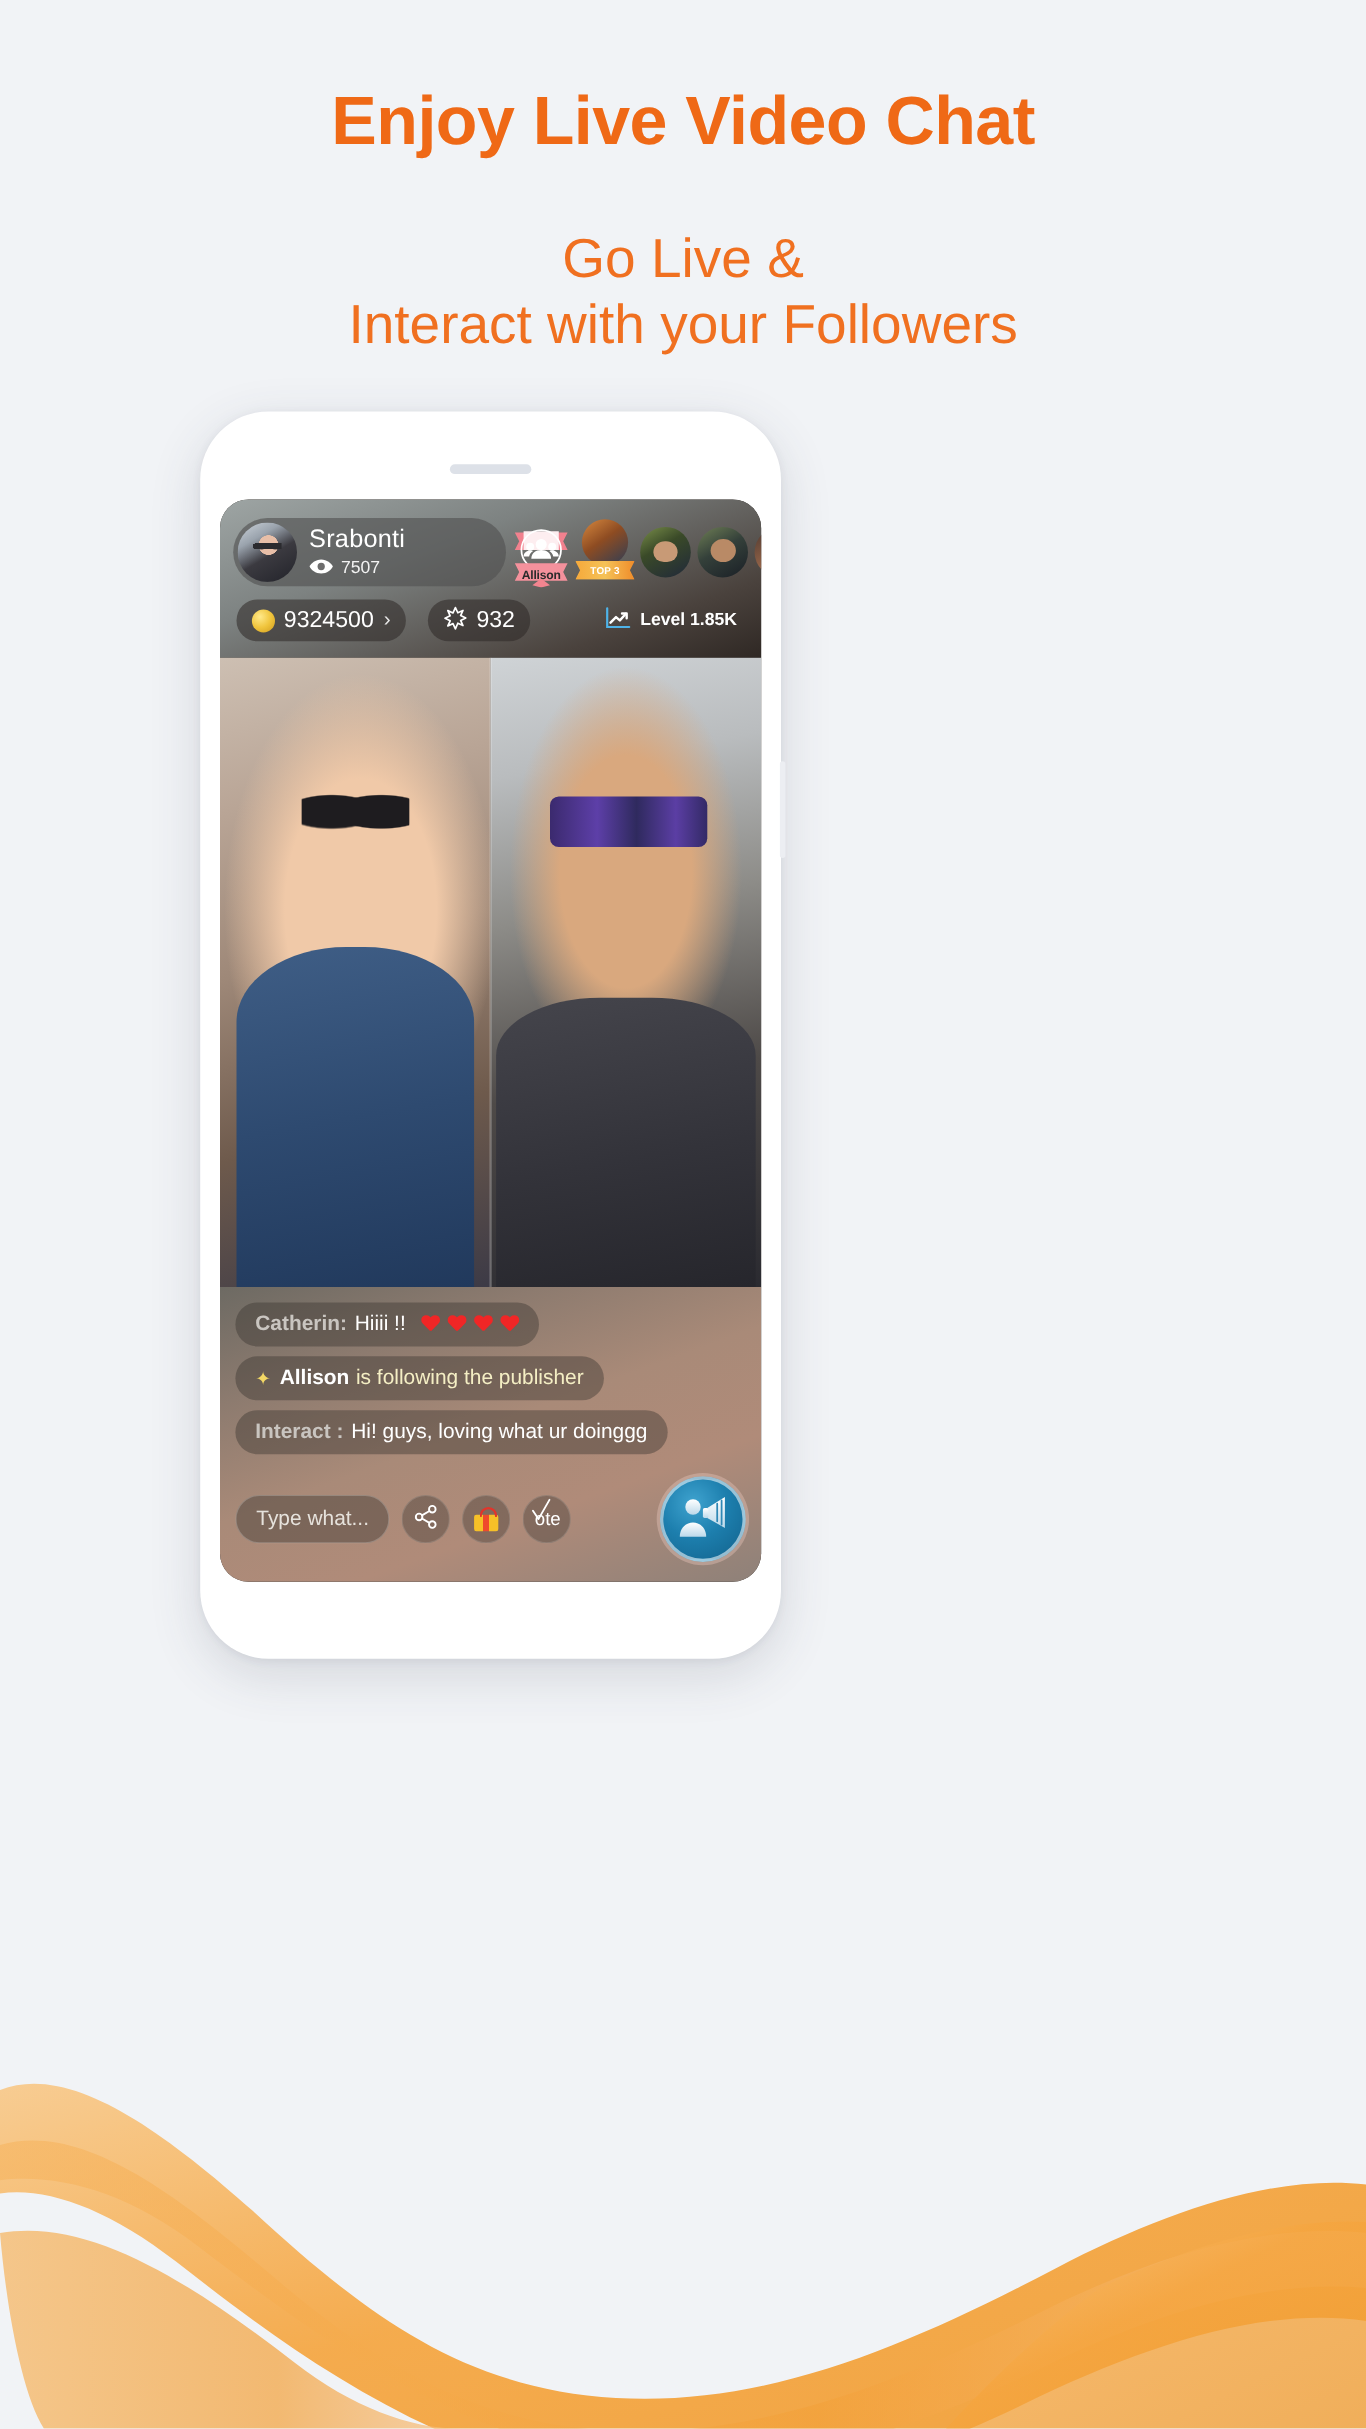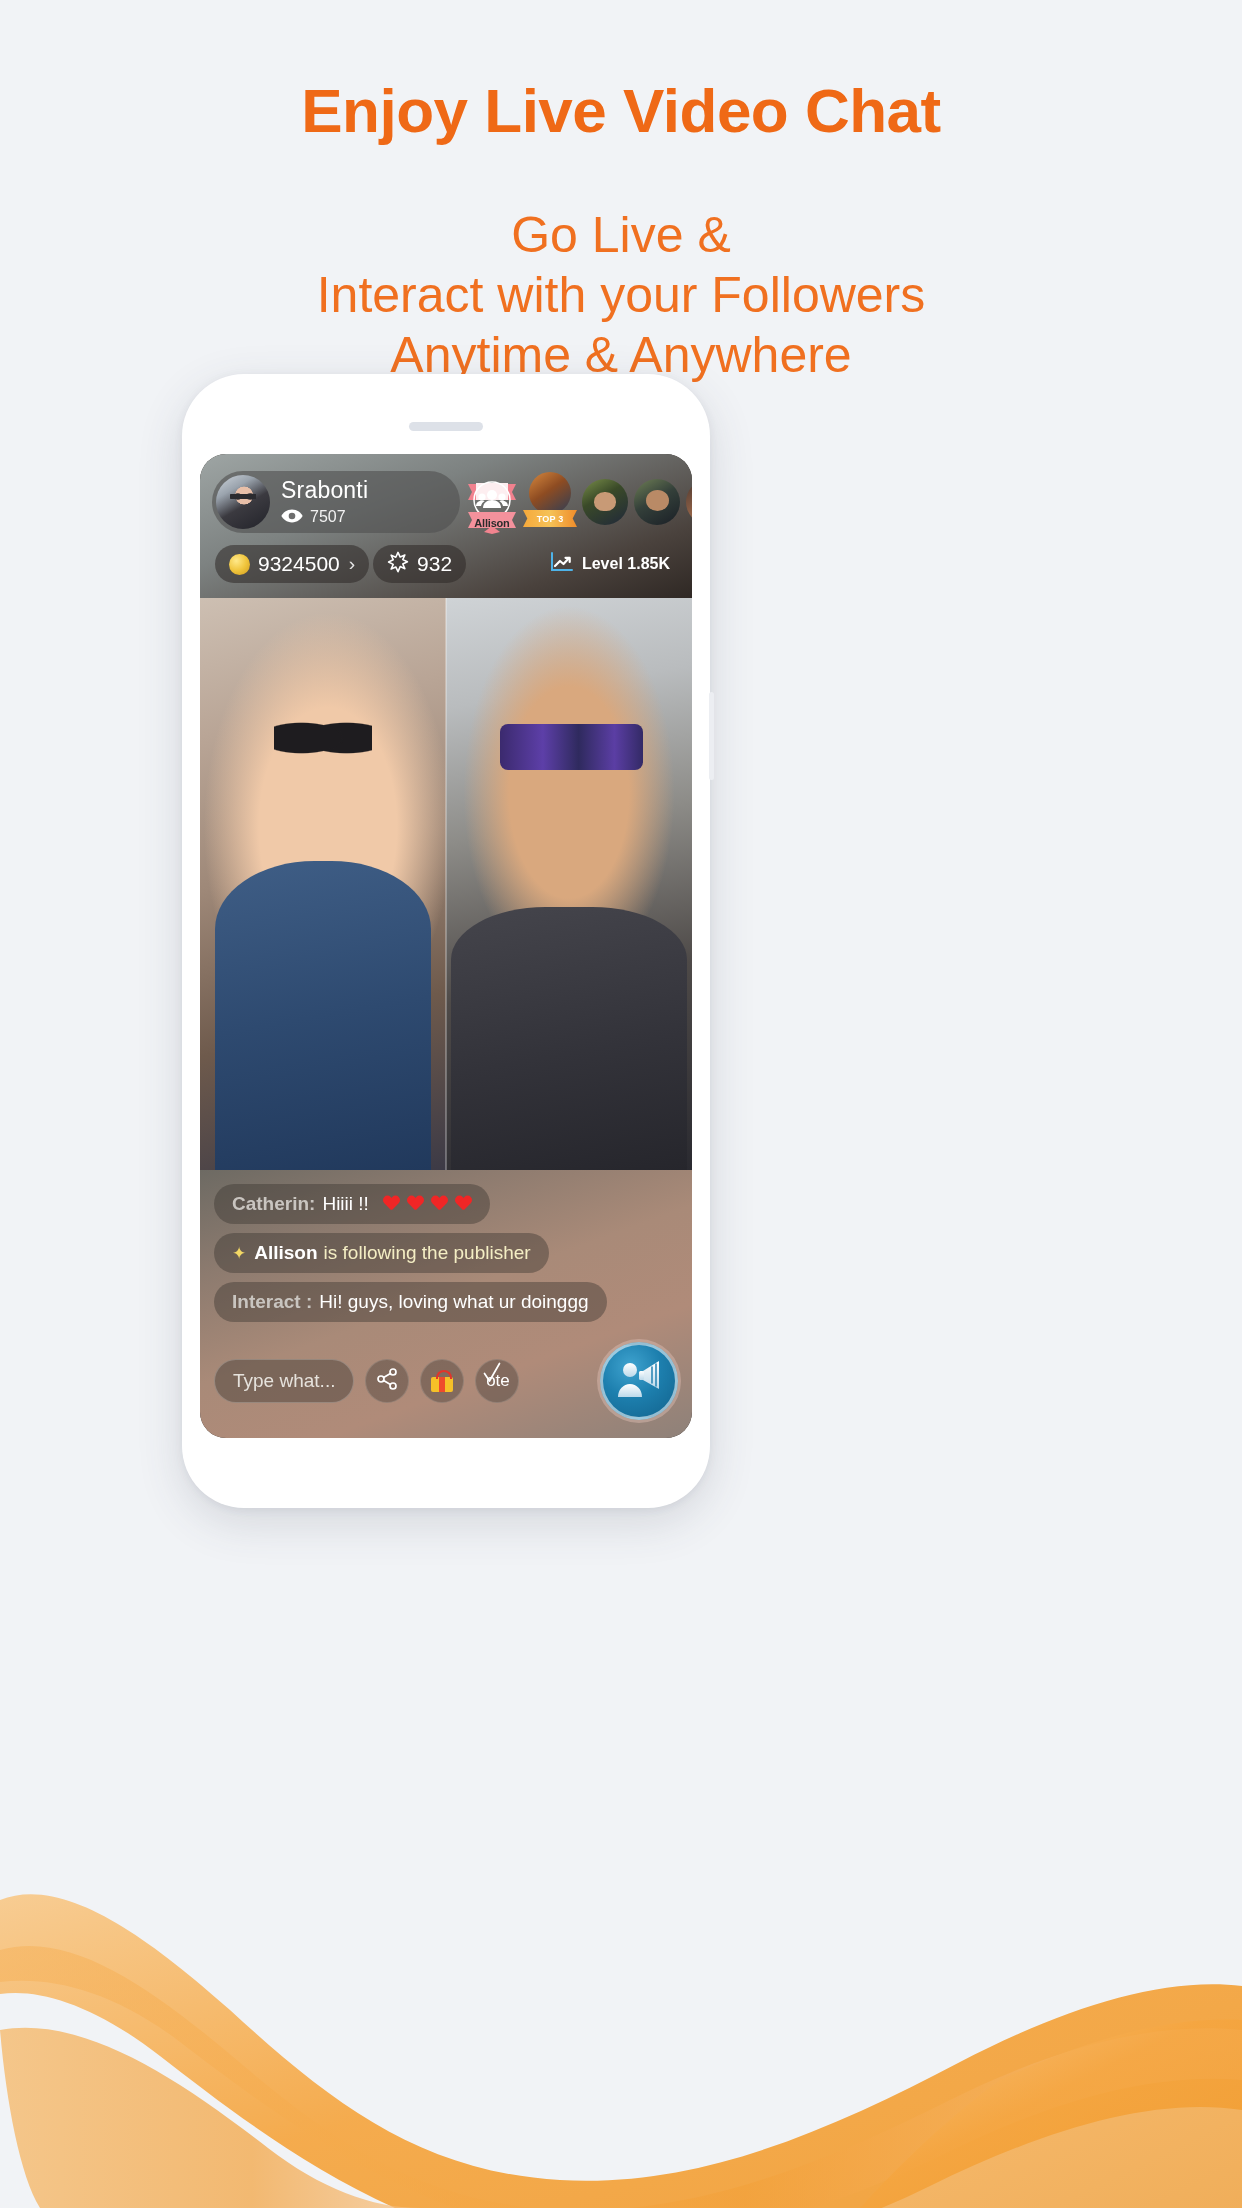--- a/index.html
+++ b/index.html
@@ -222,21 +222,21 @@
   .av-4::after {
     content:""; display:block; margin:40% auto 0; width:46%; height:22%;
     border-radius:40%;
     background:#f3efe8;
   }
 
   
   .header-row-2 {
     display: flex;
     align-items: center;
-    gap: 4px;
+    gap: 20px;
     margin-top: 9px;
     padding-left: 3px;
   }
   .stat-pill {
     display: flex;
     align-items: center;
     background: rgba(45,40,38,0.55);
     border-radius: 22px;
     height: 38px;
     padding: 0 14px;
@@ -425,21 +425,20 @@
       <path d="M1000,300 C1090,258 1170,236 1242,240 L1242,428 L860,428 C900,384 950,336 1000,300 Z" fill="url(#bg1)" opacity="0.78"></path>
       <path d="M0,250 C80,236 170,292 268,368 C320,408 372,428 420,428 L40,428 C20,396 6,320 0,250 Z" fill="url(#bg2)" opacity="0.7"></path>
     </svg>
   </div>
 
   <div class="headline-block">
     <div class="headline">Enjoy Live Video Chat</div>
     <div class="subhead">
       <div>Go Live &amp;</div>
       <div>Interact with your Followers</div>
-      <div>Anytime &amp; Anywhere</div>
     </div>
   </div>
 
   <div class="phone">
     <div class="phone-speaker"></div>
     <div class="phone-side-btn"></div>
 
     <div class="screen">
 
       <div class="stream-header">

